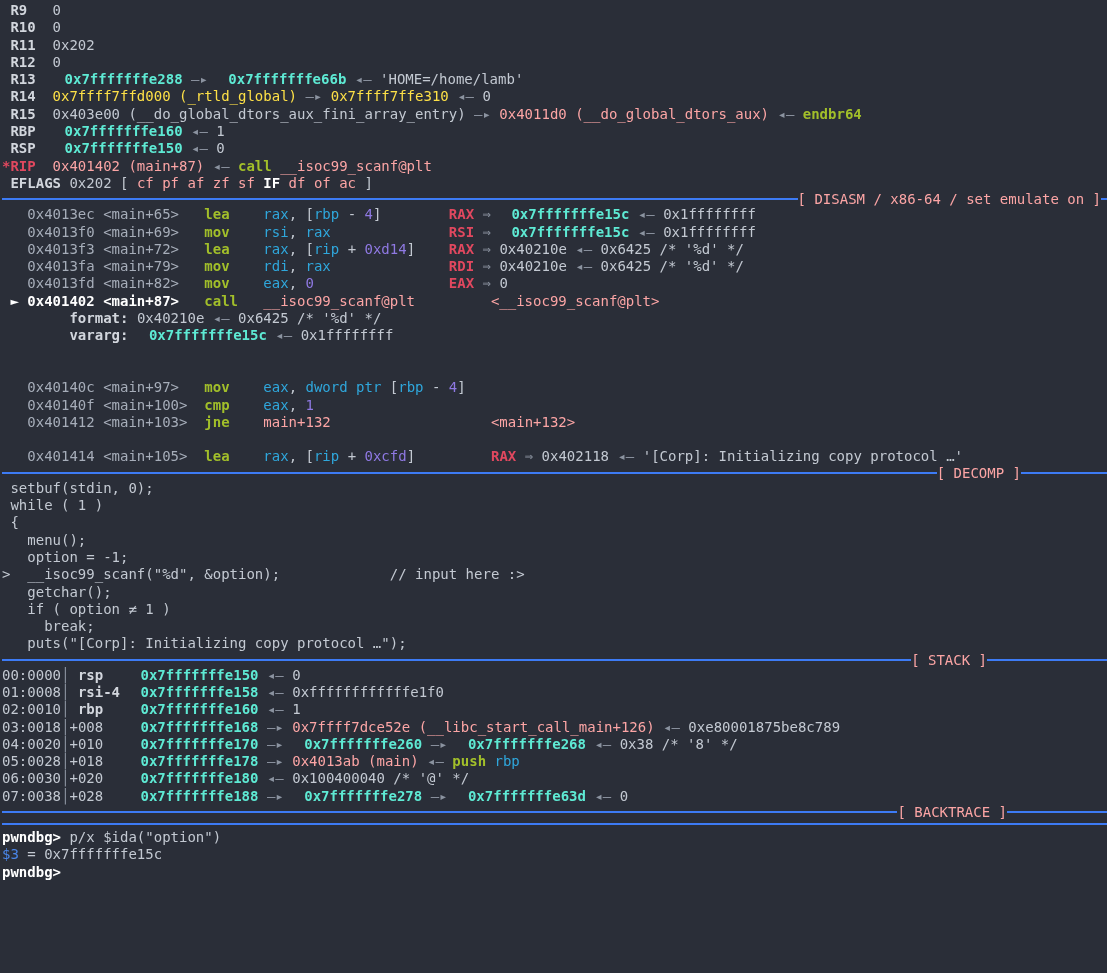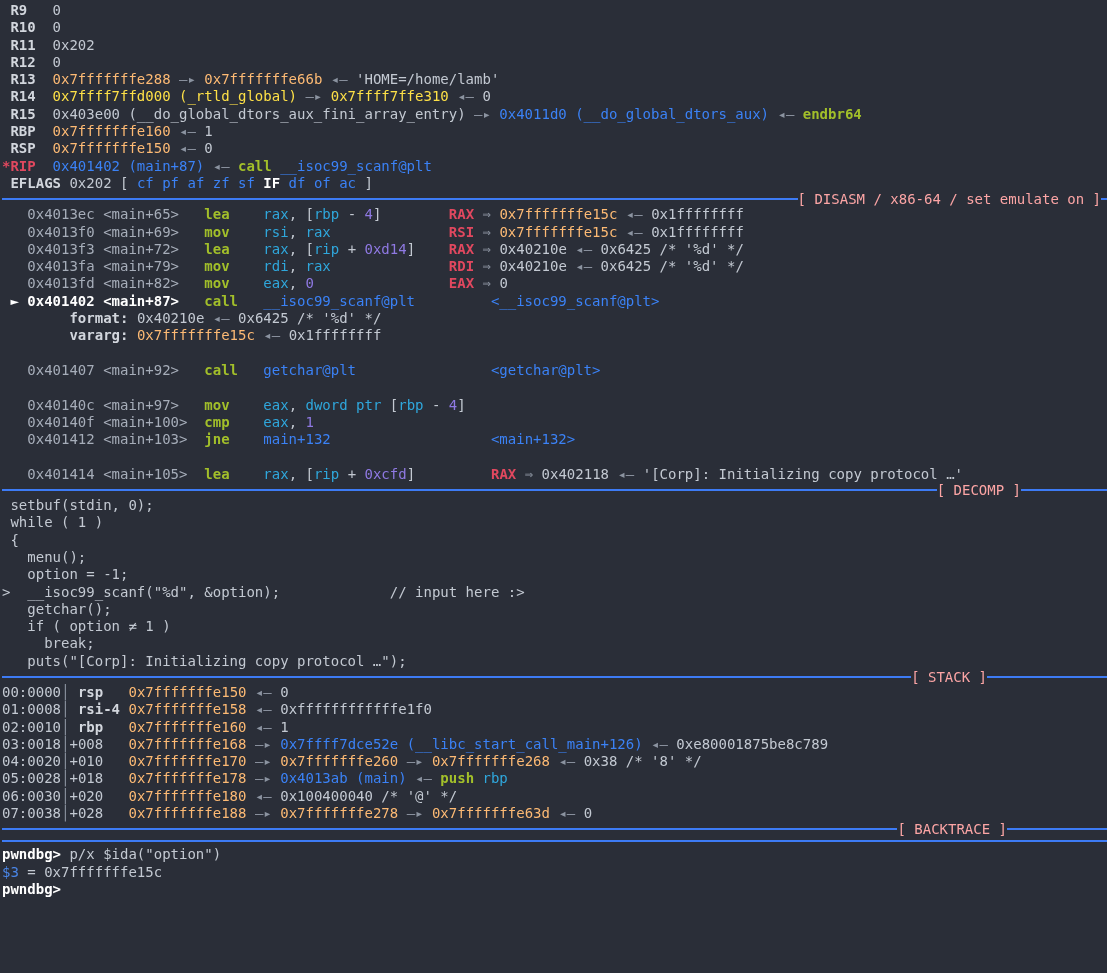--- a/index.html
+++ b/index.html
@@ -20,22 +20,22 @@
   .w-disasm{width:6px;}
   .w-decomp{width:86px;}
   .w-stack{width:120px;}
   .w-backtrace{width:100px;}
   .divider.plain{height:10px;}
   .divider.plain .rule{width:100%;}
   .c-g{color:#c3c9d2;}
   .c-b{color:#d2d6dd;font-weight:bold;}
   .c-d{color:#8b93a0;}
   .c-a{color:#a6adb9;}
-  .c-o{color:#fdba74;font-weight:normal;}
-  .c-r{color:#3b82f6;text-align:right;}
+  .c-o{color:#5eead4;font-weight:bold;margin-left:12px;}
+  .c-r{color:#fca5a5;text-align:right;}
   .c-rb{color:#e1485f;font-weight:bold;}
   .c-i{color:#fde047;}
   .c-p{color:#8f79e3;}
   .c-c{color:#2fa7dc;}
   .c-gr{color:#ffffff;font-weight:bold;}
   .c-ol{color:#a2bf2a;font-weight:bold;}
   .c-bl{color:#4a86e8;}
 </style>
 </head>
 <body>
@@ -65,21 +65,20 @@
   <section>
       <div class="line"><span class="c-g">   </span><span class="c-a">0x4013ec &lt;main+65&gt;</span><span class="c-g">   </span><span class="c-ol">lea    </span><span class="c-c">rax</span><span class="c-g">, [</span><span class="c-c">rbp</span><span class="c-g"> - </span><span class="c-p">4</span><span class="c-g">]</span><span class="c-g">        </span><span class="c-rb">RAX</span><span class="c-d"> ⇒ </span><span class="c-o">0x7fffffffe15c</span><span class="c-d"> ◂— </span><span class="c-g">0x1ffffffff</span></div>
       <div class="line"><span class="c-g">   </span><span class="c-a">0x4013f0 &lt;main+69&gt;</span><span class="c-g">   </span><span class="c-ol">mov    </span><span class="c-c">rsi</span><span class="c-g">, </span><span class="c-c">rax</span><span class="c-g">              </span><span class="c-rb">RSI</span><span class="c-d"> ⇒ </span><span class="c-o">0x7fffffffe15c</span><span class="c-d"> ◂— </span><span class="c-g">0x1ffffffff</span></div>
       <div class="line"><span class="c-g">   </span><span class="c-a">0x4013f3 &lt;main+72&gt;</span><span class="c-g">   </span><span class="c-ol">lea    </span><span class="c-c">rax</span><span class="c-g">, [</span><span class="c-c">rip</span><span class="c-g"> + </span><span class="c-p">0xd14</span><span class="c-g">]</span><span class="c-g">    </span><span class="c-rb">RAX</span><span class="c-d"> ⇒ </span><span class="c-g">0x40210e</span><span class="c-d"> ◂— </span><span class="c-g">0x6425 /* '%d' */</span></div>
       <div class="line"><span class="c-g">   </span><span class="c-a">0x4013fa &lt;main+79&gt;</span><span class="c-g">   </span><span class="c-ol">mov    </span><span class="c-c">rdi</span><span class="c-g">, </span><span class="c-c">rax</span><span class="c-g">              </span><span class="c-rb">RDI</span><span class="c-d"> ⇒ </span><span class="c-g">0x40210e</span><span class="c-d"> ◂— </span><span class="c-g">0x6425 /* '%d' */</span></div>
       <div class="line"><span class="c-g">   </span><span class="c-a">0x4013fd &lt;main+82&gt;</span><span class="c-g">   </span><span class="c-ol">mov    </span><span class="c-c">eax</span><span class="c-g">, </span><span class="c-p">0</span><span class="c-g">                </span><span class="c-rb">EAX</span><span class="c-d"> ⇒ </span><span class="c-g">0</span></div>
       <div class="line"><span class="c-gr"> ► </span><span class="c-gr">0x401402 &lt;main+87&gt;</span><span class="c-g">   </span><span class="c-ol">call   </span><span class="c-r">__isoc99_scanf@plt</span><span class="c-g">         </span><span class="c-r">&lt;__isoc99_scanf@plt&gt;</span></div>
       <div class="line"><span class="c-g">        </span><span class="c-b">format:</span><span class="c-g"> </span><span class="c-g">0x40210e</span><span class="c-d"> ◂— </span><span class="c-g">0x6425 /* '%d' */</span></div>
       <div class="line"><span class="c-g">        </span><span class="c-b">vararg:</span><span class="c-g"> </span><span class="c-o">0x7fffffffe15c</span><span class="c-d"> ◂— </span><span class="c-g">0x1ffffffff</span></div>
       <div class="line"></div>
-      <div class="line"><span class="c-g">   </span><span class="c-a">0x401407 &lt;main+92&gt;</span><span class="c-g">   </span><span class="c-ol">call   </span><span class="c-r">getchar@plt</span><span class="c-g">                </span><span class="c-r">&lt;getchar@plt&gt;</span></div>
       <div class="line"></div>
       <div class="line"><span class="c-g">   </span><span class="c-a">0x40140c &lt;main+97&gt;</span><span class="c-g">   </span><span class="c-ol">mov    </span><span class="c-c">eax</span><span class="c-g">, </span><span class="c-c">dword ptr</span><span class="c-g"> [</span><span class="c-c">rbp</span><span class="c-g"> - </span><span class="c-p">4</span><span class="c-g">]</span></div>
       <div class="line"><span class="c-g">   </span><span class="c-a">0x40140f &lt;main+100&gt;</span><span class="c-g">  </span><span class="c-ol">cmp    </span><span class="c-c">eax</span><span class="c-g">, </span><span class="c-p">1</span></div>
       <div class="line"><span class="c-g">   </span><span class="c-a">0x401412 &lt;main+103&gt;</span><span class="c-g">  </span><span class="c-ol">jne    </span><span class="c-r">main+132</span><span class="c-g">                   </span><span class="c-r">&lt;main+132&gt;</span></div>
       <div class="line"></div>
       <div class="line"><span class="c-g">   </span><span class="c-a">0x401414 &lt;main+105&gt;</span><span class="c-g">  </span><span class="c-ol">lea    </span><span class="c-c">rax</span><span class="c-g">, [</span><span class="c-c">rip</span><span class="c-g"> + </span><span class="c-p">0xcfd</span><span class="c-g">]</span><span class="c-g">         </span><span class="c-rb">RAX</span><span class="c-d"> ⇒ </span><span class="c-g">0x402118</span><span class="c-d"> ◂— </span><span class="c-g">'[Corp]: Initializing copy protocol …'</span></div>
     </section>
 
   <div class="divider">
     <span class="rule flex"></span>

